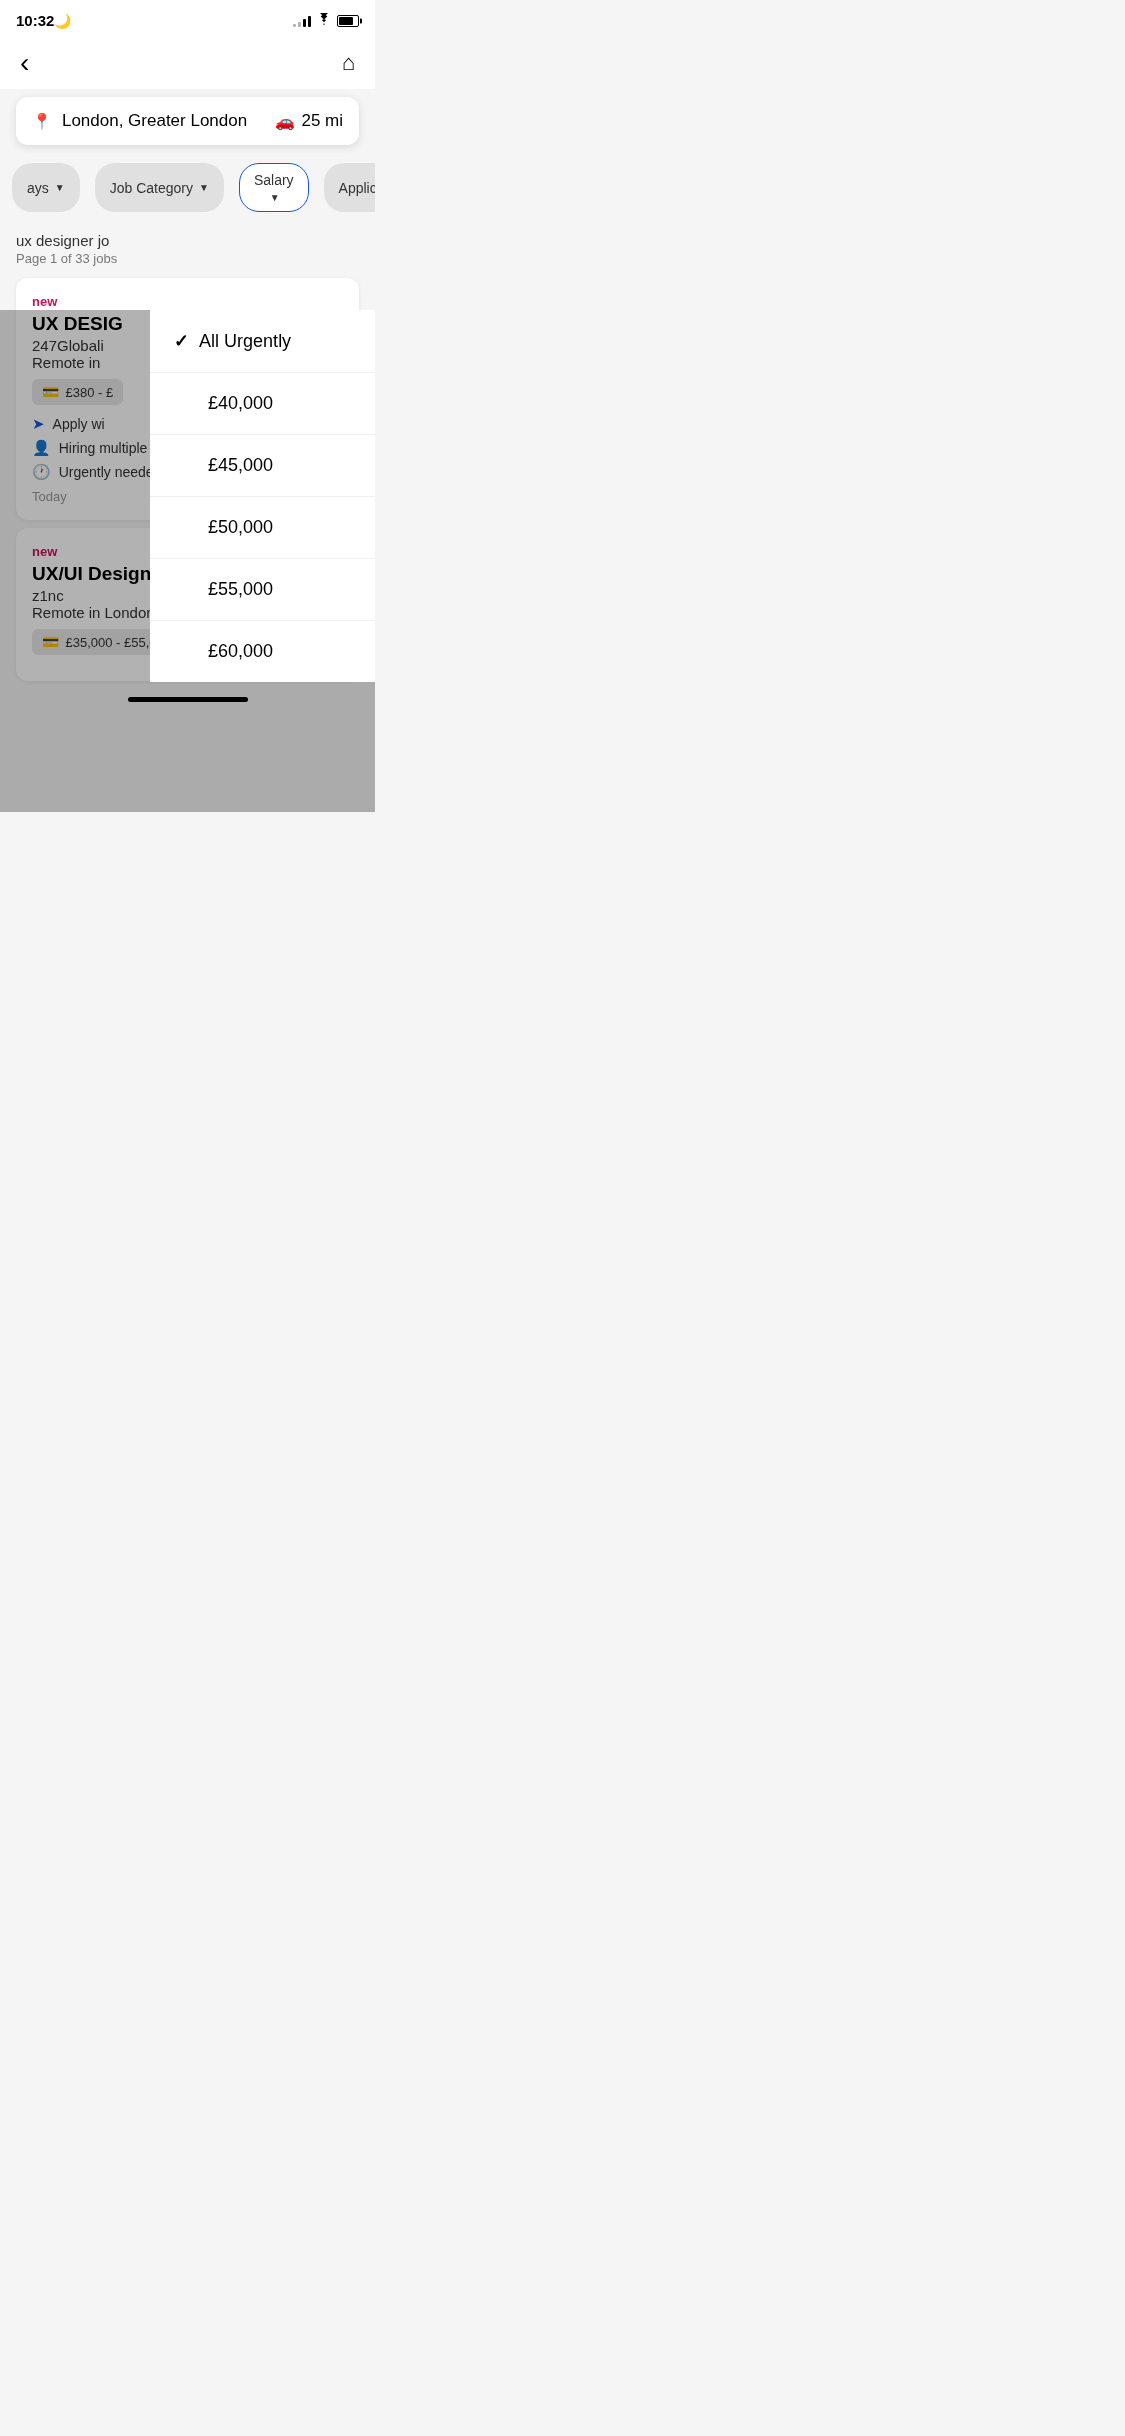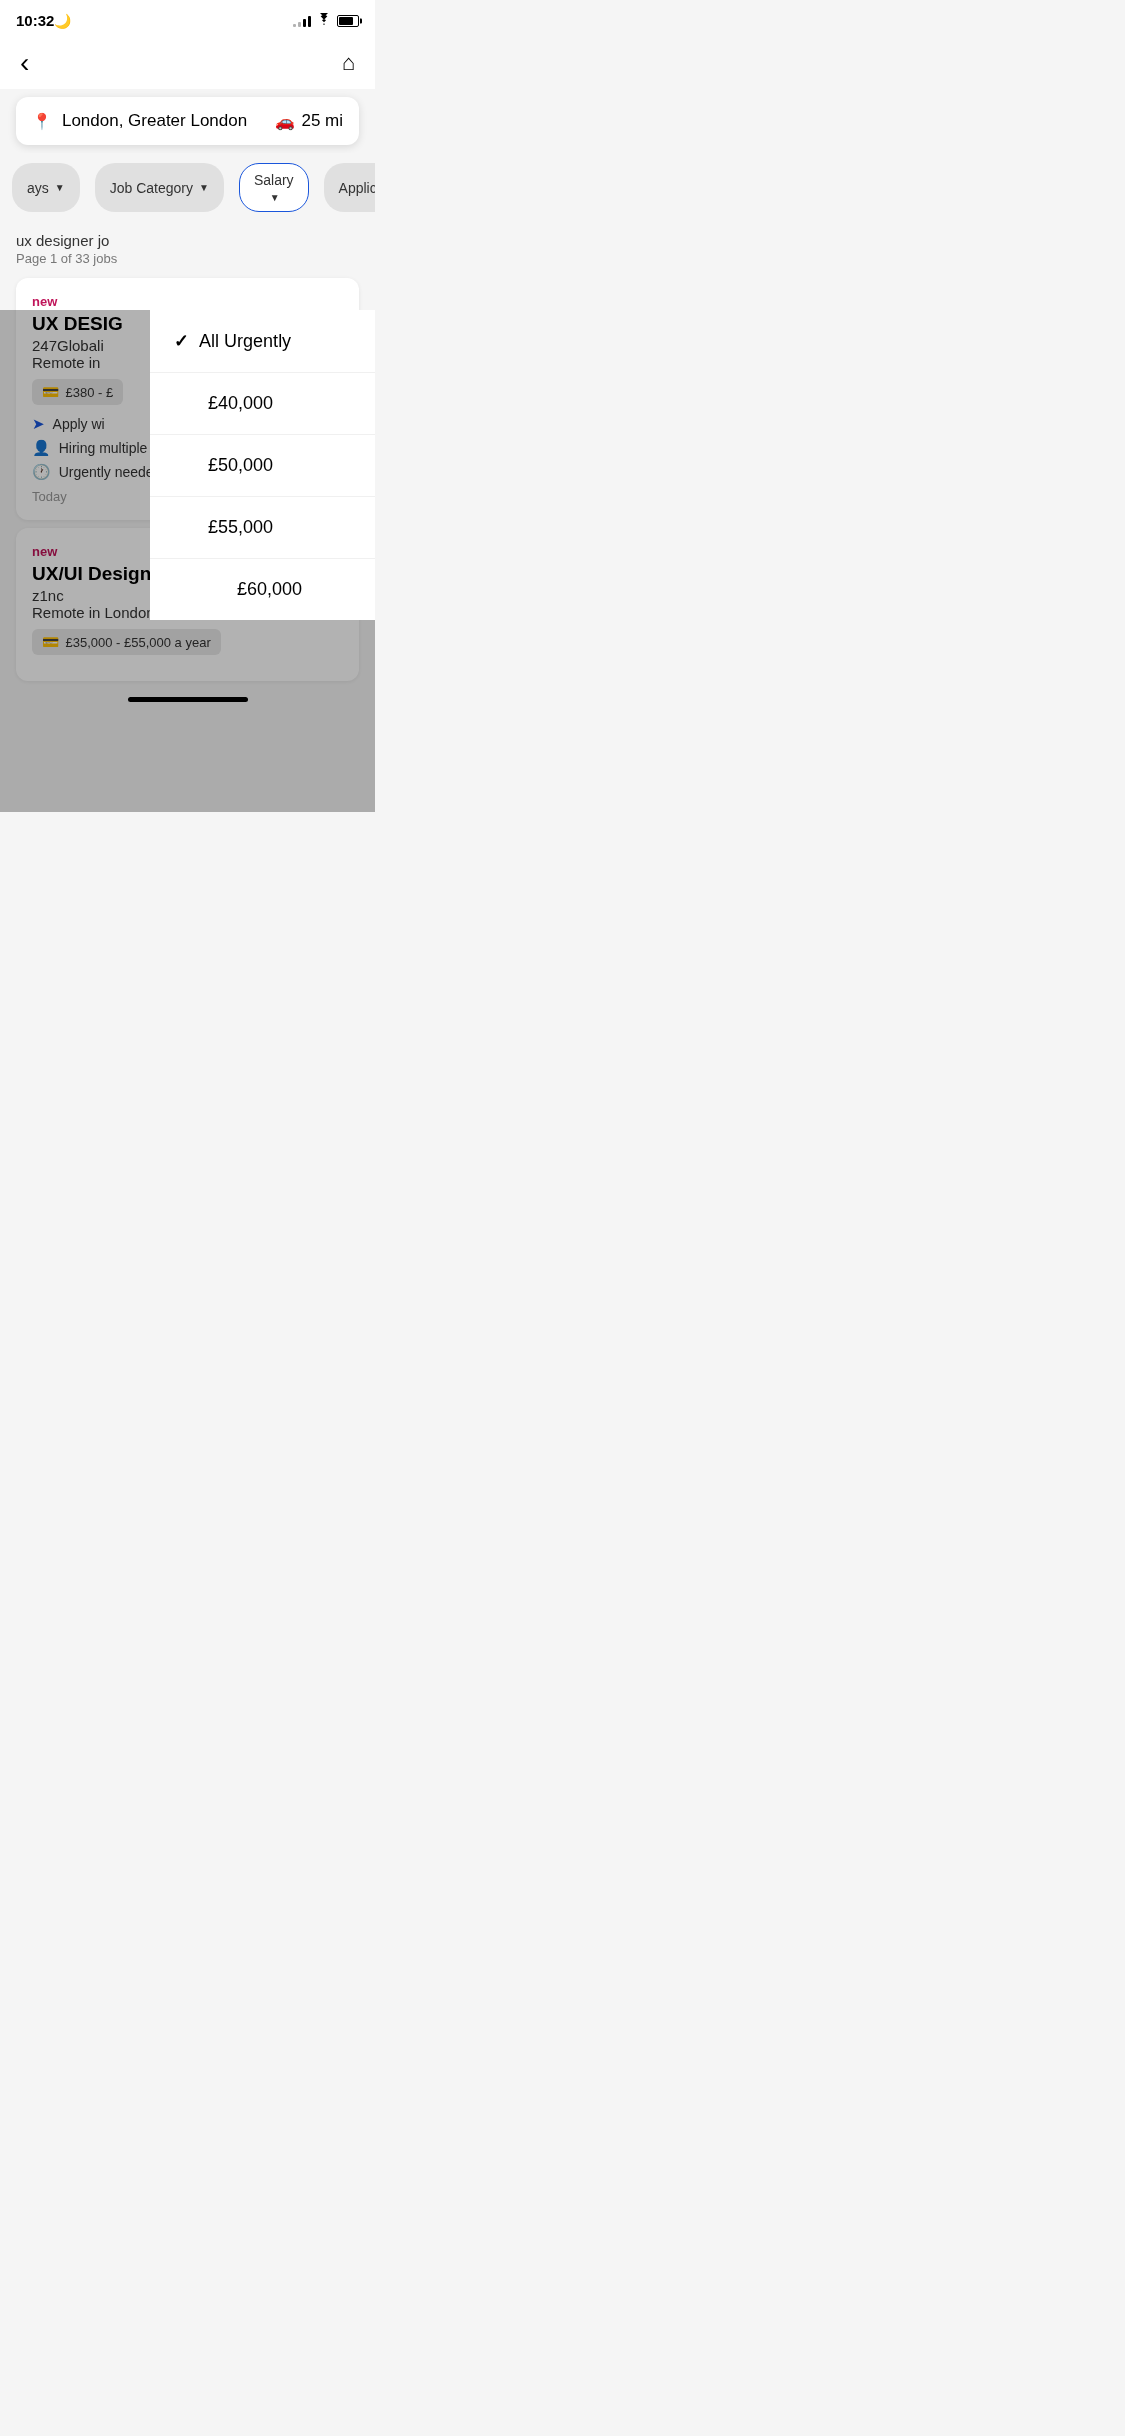--- a/index.html
+++ b/index.html
@@ -201,21 +201,21 @@
     .dropdown-item {
       padding: 20px 24px;
       font-size: 18px;
       color: #000;
       border-bottom: 1px solid #f0f0f0;
       display: flex;
       align-items: center;
       gap: 10px;
       cursor: pointer;
     }
-    .dropdown-item:last-child { border-bottom: none; margin-left: 29px; }
+    .dropdown-item:last-child { border-bottom: none; }
     .check-mark {
       font-size: 18px;
       color: #000;
       font-weight: 600;
     }
 
     
     .results-section {
       padding: 10px 16px 4px;
     }
@@ -441,20 +441,24 @@
   <div class="dropdown-item">
     <span class="check-mark">✓</span>
     <span>All Urgently</span>
   </div>
   <div class="dropdown-item">
     <span style="width:24px;display:inline-block;"></span>
     <span>£40,000</span>
   </div>
   <div class="dropdown-item">
     <span style="width:24px;display:inline-block;"></span>
+    <span>£45,000</span>
+  </div>
+  <div class="dropdown-item">
+    <span style="width:24px;display:inline-block;"></span>
     <span>£50,000</span>
   </div>
   <div class="dropdown-item">
     <span style="width:24px;display:inline-block;"></span>
     <span>£55,000</span>
   </div>
   <div class="dropdown-item">
     <span style="width:24px;display:inline-block;"></span>
     <span>£60,000</span>
   </div>

